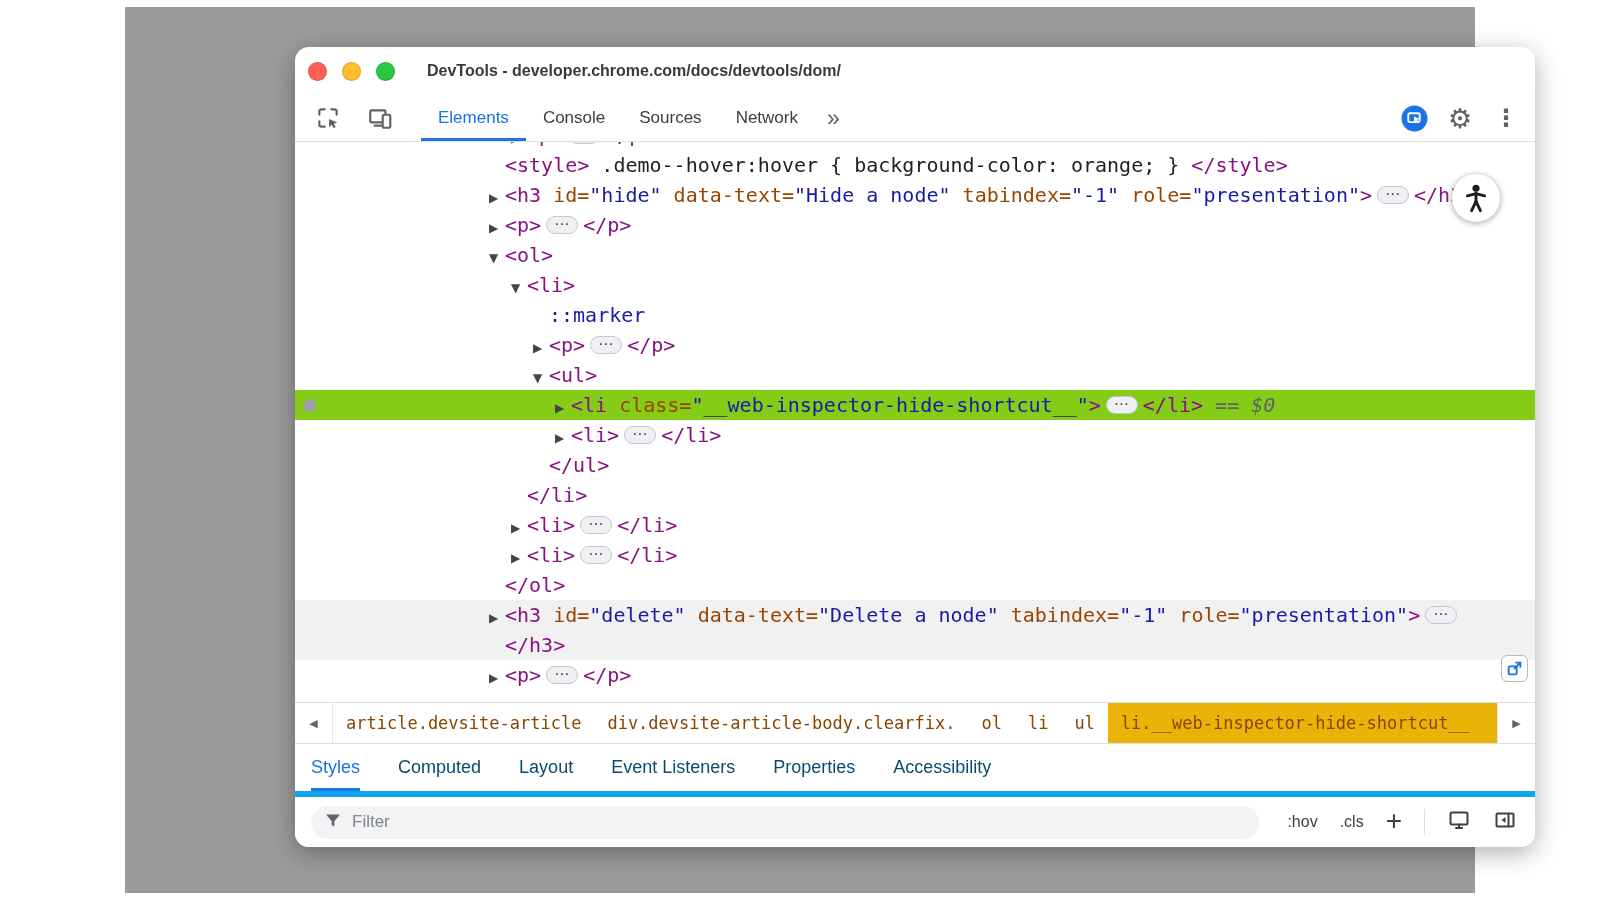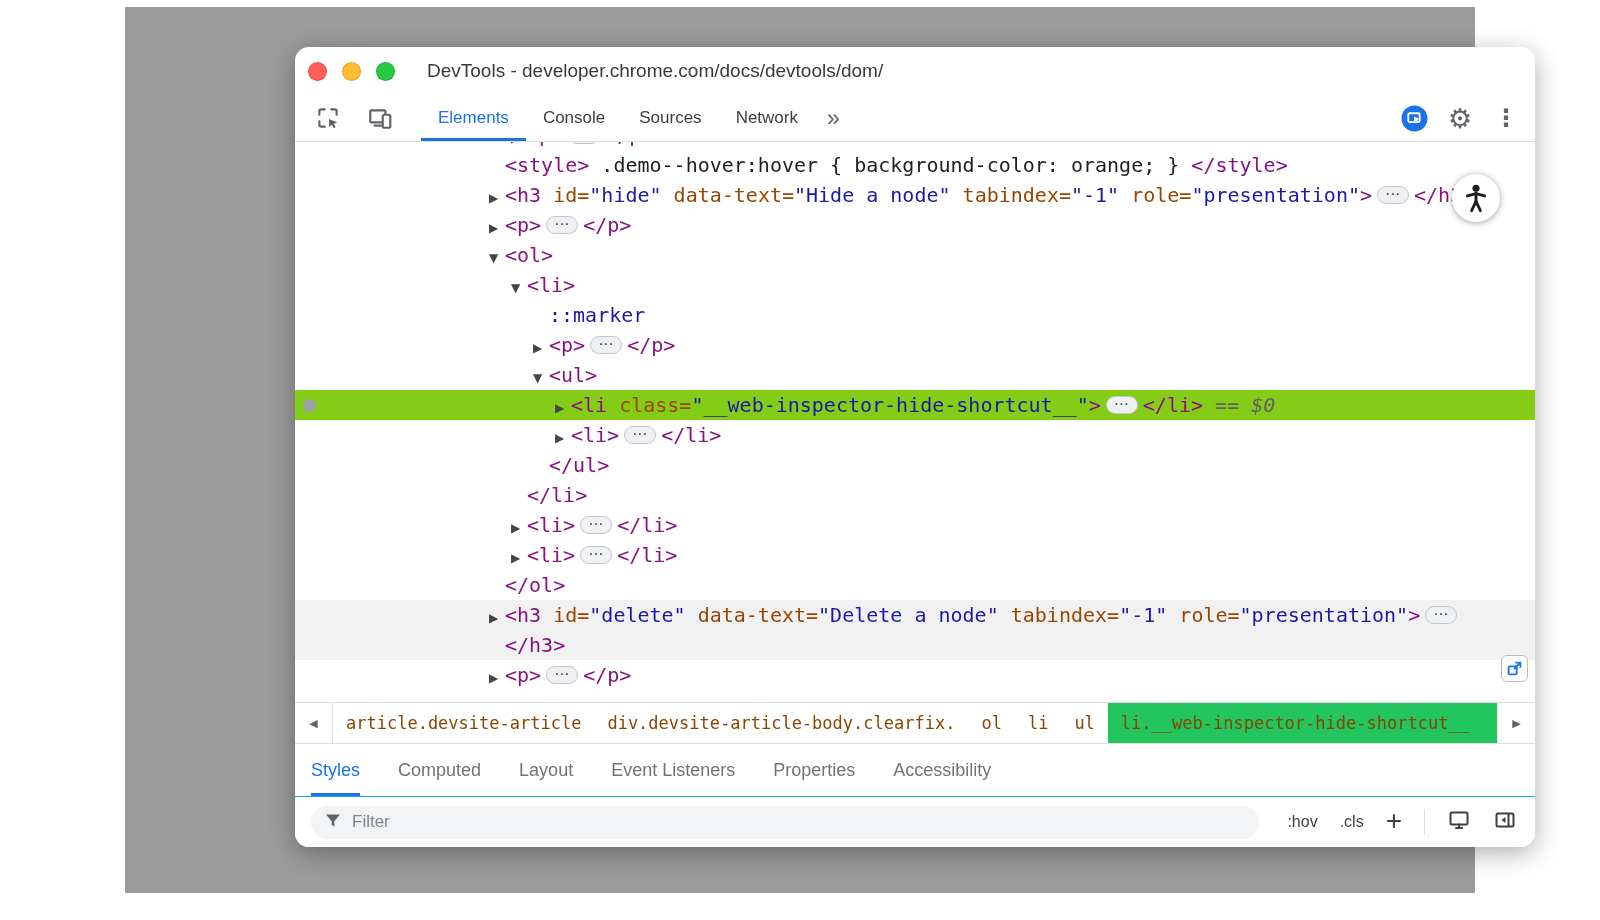--- a/index.html
+++ b/index.html
@@ -7,21 +7,21 @@
     font-family:"Liberation Sans",sans-serif;}
   .matte{position:absolute;left:125px;top:7px;width:1350px;height:886px;background:#9b9b9b;}
   .window{position:absolute;left:170px;top:40px;width:1240px;height:800px;background:#fff;
     border-radius:14px;box-shadow:0 6px 26px rgba(0,0,0,.32);overflow:hidden;}
 
   
   .titlebar{position:absolute;top:0;left:0;right:0;height:48px;display:flex;align-items:center;}
   .lights{display:flex;gap:15px;padding-left:13px;}
   .light{width:19px;height:19px;border-radius:50%;border:1px solid rgba(0,0,0,.12);}
   .light.red{background:#ff5f57}.light.yellow{background:#febc2e}.light.green{background:#28c840}
-  .win-title{font-size:19px;font-weight:normal;color:#3a3a3a;margin-left:32px;white-space:nowrap;}
+  .win-title{font-size:16px;font-weight:bold;color:#3a3a3a;margin-left:32px;white-space:nowrap;}
 
   
   .toolbar{position:absolute;top:48px;left:0;right:0;height:47px;border-bottom:1px solid #dcdee1;
     display:flex;align-items:stretch;}
   .tb-icons{display:flex;align-items:center;gap:18px;padding:0 24px 0 16px;}
   .icon-btn{display:flex;align-items:center;justify-content:center;width:34px;height:34px;cursor:default;}
   .tabs{display:flex;align-items:stretch;}
   .tab{display:flex;align-items:center;padding:0 17px;font-size:17px;color:#3c4043;white-space:nowrap;}
   .tab.active{color:#1a73e8;box-shadow:inset 0 -3px 0 #1a73e8;}
   .more-tabs{display:flex;align-items:center;font-size:23px;color:#5f6368;padding:0 12px;}
@@ -60,26 +60,26 @@
   
   .crumbbar{position:absolute;top:655px;left:0;right:0;height:42px;border-top:1px solid #dcdee1;
     border-bottom:1px solid #dcdee1;display:flex;align-items:stretch;
     font-family:"DejaVu Sans Mono",monospace;font-size:17px;color:#8a4500;background:#fff;}
   .crumb-nav{width:38px;display:flex;align-items:center;justify-content:center;color:#5f6368;
     font-size:11px;font-family:"DejaVu Sans",sans-serif;flex:0 0 auto;}
   .crumb-nav.left{border-right:1px solid #e3e5e8;}
   .crumb-nav.right{border-left:1px solid #e3e5e8;}
   .crumb-list{display:flex;flex:1;min-width:0;overflow:hidden;align-items:stretch;}
   .crumb{display:flex;align-items:center;padding:0 13px;white-space:nowrap;}
-  .crumb.selected{background:#22c55e;flex:1 0 auto;}
-
-  
-  .stabs{position:absolute;top:697px;left:0;right:0;height:53px;border-bottom:1px solid #0ea5e9;
+  .crumb.selected{background:#eab308;flex:1 0 auto;}
+
+  
+  .stabs{position:absolute;top:697px;left:0;right:0;height:53px;border-bottom:6px solid #0ea5e9;
     display:flex;align-items:stretch;padding-left:16px;background:#fff;}
-  .stab{display:flex;align-items:center;margin-right:38px;font-size:18px;color:#737373;white-space:nowrap;}
+  .stab{display:flex;align-items:center;margin-right:38px;font-size:18px;color:#0c4a6e;white-space:nowrap;}
   .stab.active{color:#1a73e8;box-shadow:inset 0 -3px 0 #1a73e8;}
 
   
   .filterbar{position:absolute;top:750px;left:0;right:0;height:50px;display:flex;align-items:center;
     padding:0 18px 0 16px;background:#fff;}
   .filter-pill{width:948px;height:33px;background:#f1f3f4;border-radius:17px;display:flex;
     align-items:center;padding:0 12px;gap:9px;flex:0 0 auto;}
   .filter-input{border:none;outline:none;background:transparent;font-size:17px;color:#202124;flex:1;
     font-family:"Liberation Sans",sans-serif;}
   .filter-input::placeholder{color:#80868b;}

